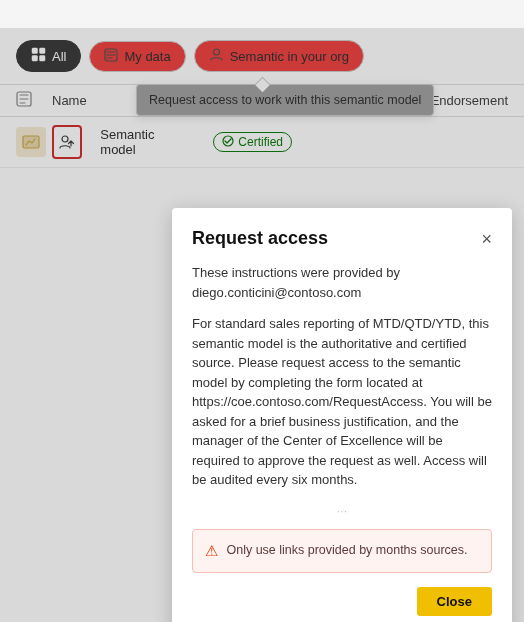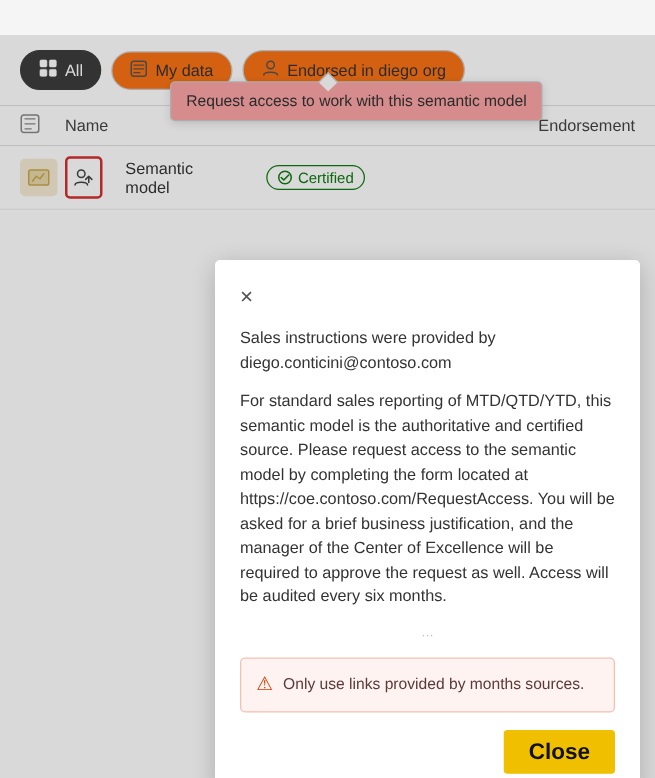--- a/index.html
+++ b/index.html
@@ -29,37 +29,37 @@
       border-bottom: 1px solid #e0e0e0;
     }
 
     .filter-btn {
       display: flex;
       align-items: center;
       gap: 6px;
       padding: 6px 14px;
       border-radius: 20px;
       border: 1.5px solid #ccc;
-      background: #f97316;
+      background: #ef4444;
       font-size: 13px;
       cursor: pointer;
       color: #333;
     }
 
     .filter-btn.active {
       background: #3d3d3d;
       color: #fff;
       border-color: #3d3d3d;
     }
 
     .tooltip-box {
       position: absolute;
-      top: 37px;
+      top: 56px;
       left: 136px;
-      background: #fca5a5;
+      background: #a3a3a3;
       border: 1px solid #ccc;
       border-radius: 4px;
       padding: 8px 12px;
       font-size: 12.5px;
       color: #333;
       white-space: nowrap;
       box-shadow: 0 2px 8px rgba(0,0,0,0.12);
       z-index: 10;
     }
 
@@ -128,21 +128,21 @@
       background: #f5ecd5;
       border-radius: 4px;
       display: flex;
       align-items: center;
       justify-content: center;
     }
 
     
     .certified-badge {
       display: flex;
-      align-items: center;
+      align-items: flex-start;
       gap: 4px;
       border: 1.5px solid #107c10;
       border-radius: 12px;
       padding: 2px 8px;
       font-size: 12px;
       color: #107c10;
       font-weight: 500;
     }
 
     
@@ -237,21 +237,21 @@
       justify-content: flex-end;
       margin-top: 14px;
     }
 
     .close-btn {
       background: #f0c000;
       color: #111;
       border: none;
       border-radius: 3px;
       padding: 7px 20px;
-      font-size: 18px;
+      font-size: 13px;
       font-weight: 600;
       cursor: pointer;
     }
 
     
     .scroll-hint {
       text-align: center;
       font-size: 10px;
       color: #bbb;
       padding: 2px 0;
@@ -285,21 +285,21 @@
       <span>My data</span>
     </button>
 
     <button class="filter-btn">
       <span>
         <svg width="15" height="15" viewBox="0 0 15 15" fill="none">
           <circle cx="7.5" cy="5" r="3" stroke="#555" stroke-width="1.2" fill="none"></circle>
           <path d="M2 13c0-3 11-3 11 0" stroke="#555" stroke-width="1.2" stroke-linecap="round" fill="none"></path>
         </svg>
       </span>
-      <span>Endorsed in diego org</span>
+      <span>Semantic in your org</span>
     </button>
   </div>
 
   <div class="tooltip-box">
     <span>Request access to work with this semantic model</span>
   </div>
 
   <div class="table-header">
     <div class="col-icon">
       <svg width="16" height="16" viewBox="0 0 16 16" fill="none">
@@ -339,24 +339,25 @@
           <path d="M3 6 L5 8 L9 4" stroke="#107c10" stroke-width="1.3" stroke-linecap="round" stroke-linejoin="round"></path>
         </svg>
         <span>Certified</span>
       </div>
     </div>
   </div>
 
   <div class="modal-overlay">
     <div class="modal">
       <div class="modal-header">
+        <span class="modal-title">Request access</span>
         <button class="modal-close">×</button>
       </div>
       <div class="modal-body">
-        <p>Sales instructions were provided by diego.conticini@contoso.com</p>
+        <p>These instructions were provided by diego.conticini@contoso.com</p>
         <p>For standard sales reporting of MTD/QTD/YTD, this semantic model is the authoritative and certified source. Please request access to the semantic model by completing the form located at https://coe.contoso.com/RequestAccess. You will be asked for a brief business justification, and the manager of the Center of Excellence will be required to approve the request as well. Access will be audited every six months.</p>
         <div class="scroll-hint">···</div>
         <div class="warning-box">
           <span class="warning-icon">⚠</span>
           <span>Only use links provided by months sources.</span>
         </div>
       </div>
       <div class="modal-footer">
         <button class="close-btn">Close</button>
       </div>

